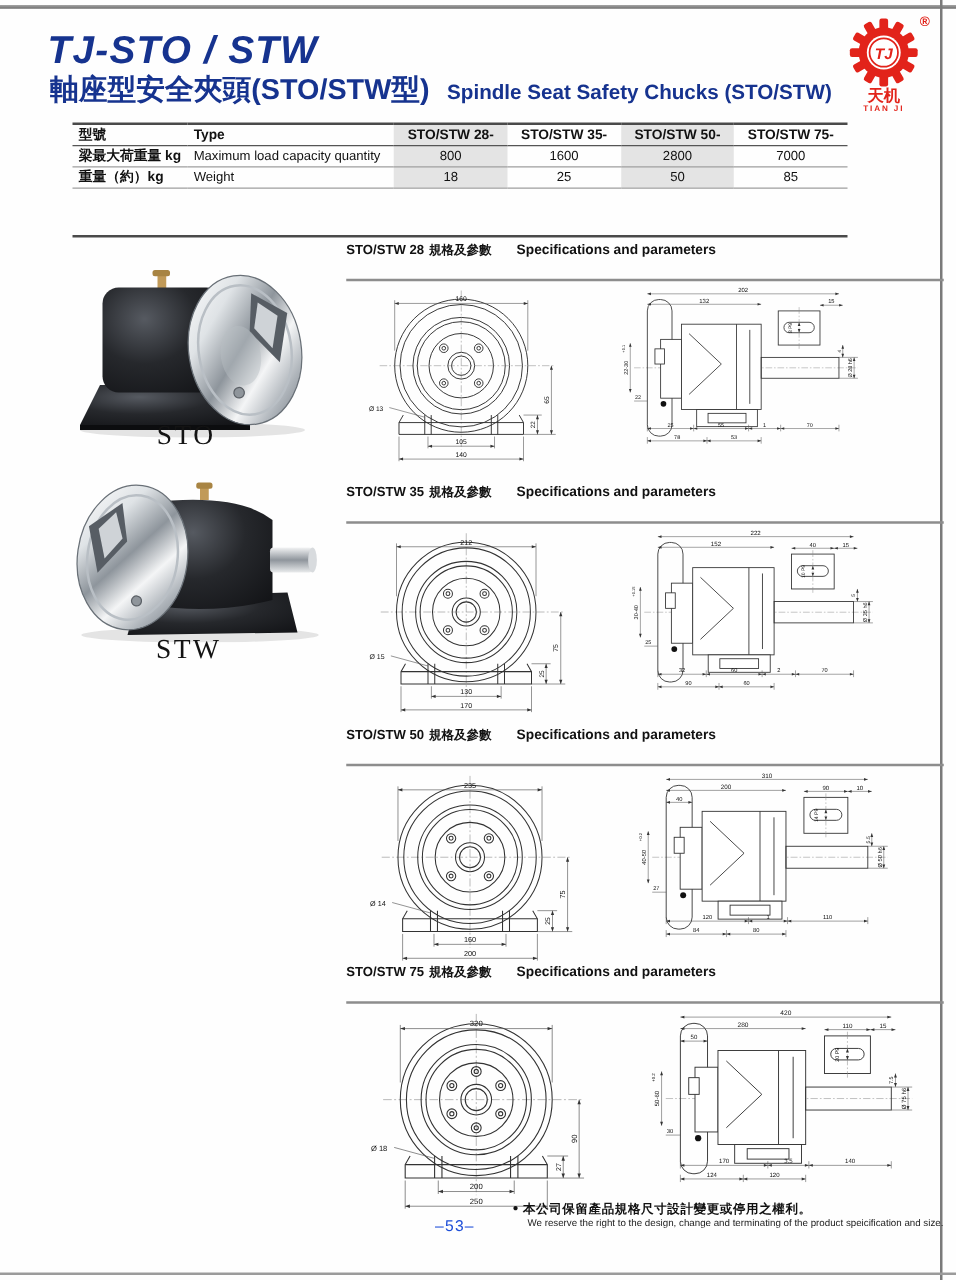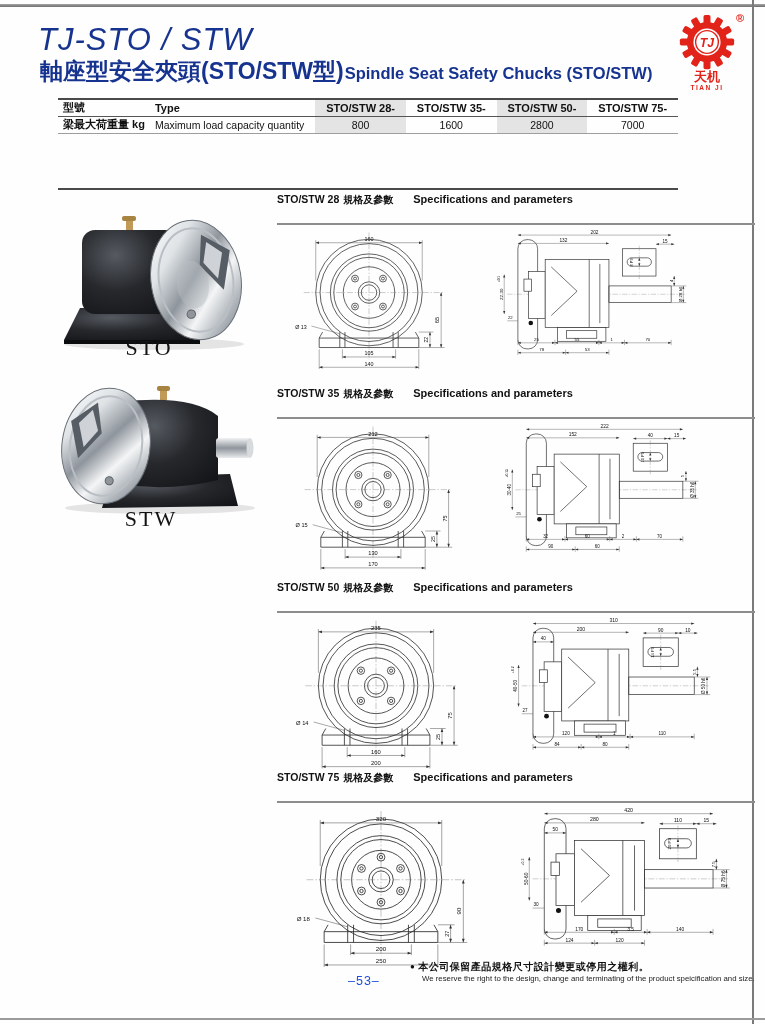--- a/index.html
+++ b/index.html
@@ -3,22 +3,22 @@
 <meta charset="utf-8">
 <style>
   *{margin:0;padding:0;box-sizing:border-box}
   html,body{background:#cfcfcf}
   body{font-family:"Liberation Sans",sans-serif}
   .page{position:relative;width:765px;height:1024px;background:#fefefe;overflow:hidden;margin:0 auto}
   .frame-top{position:absolute;left:0;top:4px;width:765px;height:3px;background:linear-gradient(to bottom,#a5a5a5,#6e6e6e)}
   .frame-right{position:absolute;top:0;left:752px;width:2px;height:1024px;background:#7a7a7a}
   .frame-bottom{position:absolute;left:0;top:1018px;width:765px;height:2px;background:#9b9b9b}
 
-  .title{position:absolute;left:38px;top:22px;font-size:31px;font-weight:normal;font-style:italic;color:#16338f;letter-spacing:1px;white-space:nowrap}
-  .subtitle{position:absolute;left:40px;top:56px;display:flex;align-items:baseline;gap:1px;color:#16338f;white-space:nowrap}
+  .title{position:absolute;left:38px;top:22px;font-size:31px;font-weight:bold;font-style:italic;color:#16338f;letter-spacing:1px;white-space:nowrap}
+  .subtitle{position:absolute;left:40px;top:56px;display:flex;align-items:baseline;gap:14px;color:#16338f;white-space:nowrap}
   .sub-zh{font-size:23px;font-weight:bold}
   .sub-en{font-size:16.5px;font-weight:700}
 
   .logo{position:absolute;left:666px;top:14px;width:82px;text-align:center;color:#e2231a}
   .logo-reg{position:absolute;right:4px;top:-2px;font-size:11px;font-weight:bold}
   .logo-zh{font-size:13px;font-weight:bold;line-height:1.1;margin-top:0}
   .logo-en{font-size:6.5px;font-weight:bold;letter-spacing:1.5px;line-height:1.3}
 
   table.spec{position:absolute;left:58px;top:98px;width:620px;border-collapse:collapse;border-top:2px solid #4a4a4a}
   table.spec td{border-bottom:1px solid #9e9e9e;font-size:10.5px;color:#111;height:17px;padding:0 5px;vertical-align:middle;white-space:nowrap}
@@ -113,20 +113,28 @@
       <td class="val shade">STO/STW 50-</td>
       <td class="val">STO/STW 75-</td>
     </tr>
     <tr>
       <td class="zh">梁最大荷重量  kg</td>
       <td class="en">Maximum load capacity quantity</td>
       <td class="val shade">800</td>
       <td class="val">1600</td>
       <td class="val shade">2800</td>
       <td class="val">7000</td>
+    </tr>
+    <tr>
+      <td class="zh">重量（約）kg</td>
+      <td class="en">Weight</td>
+      <td class="val shade">18</td>
+      <td class="val">25</td>
+      <td class="val shade">50</td>
+      <td class="val">85</td>
     </tr>
   </tbody>
     </table>
   <div class="table-endline"></div>
 
   <svg class="photo" style="left:46px;top:210px" width="212" height="142" viewBox="0 0 212 142">
     <defs>
       <radialGradient id="pbody" cx="0.35" cy="0.3" r="0.95">
         <stop offset="0" stop-color="#565a61"></stop>
           <stop offset="0.45" stop-color="#26282c"></stop>

